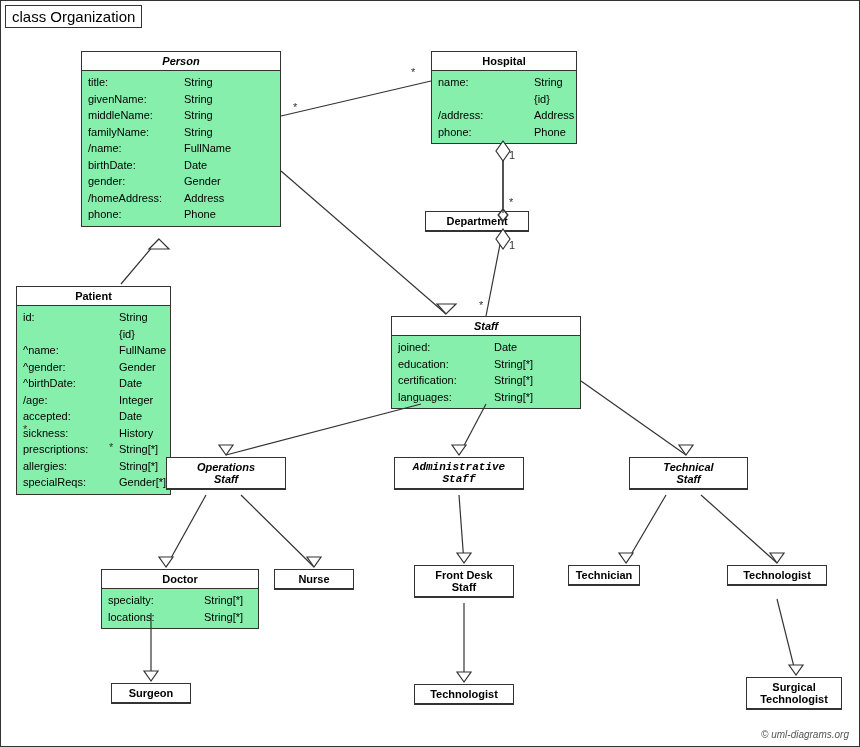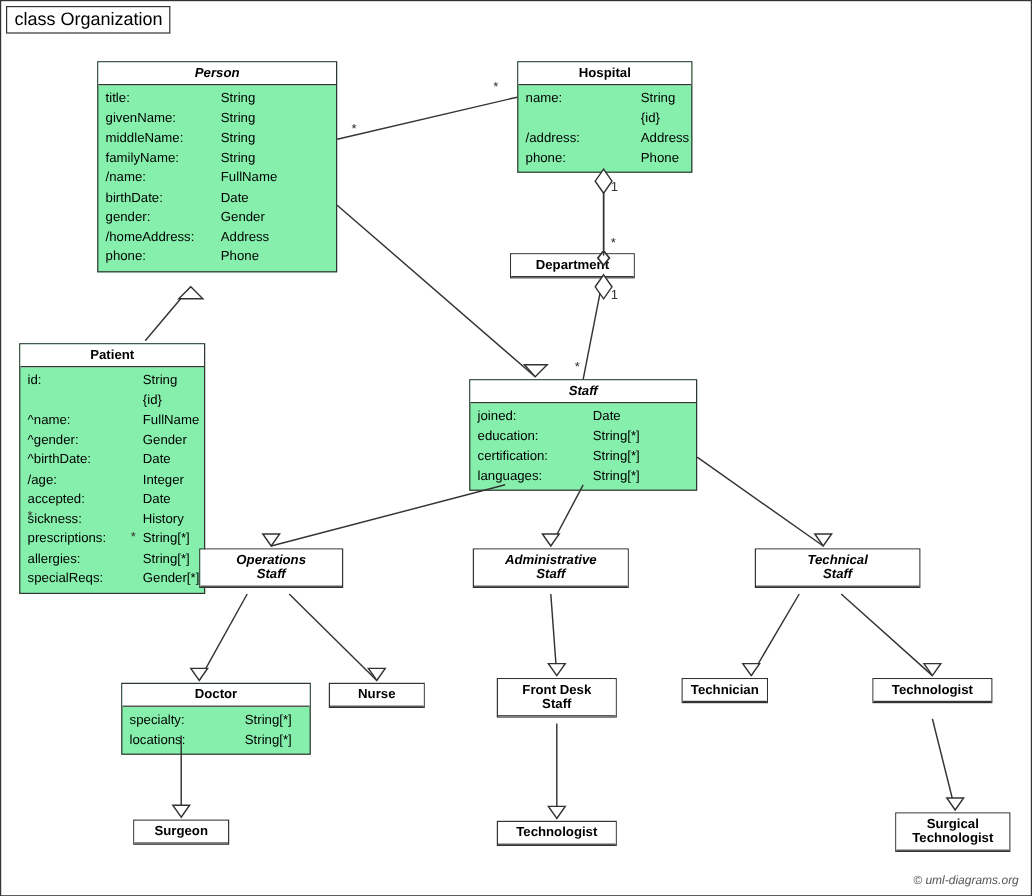--- a/index.html
+++ b/index.html
@@ -210,24 +210,24 @@
           <span class="attr-type">Gender[*]</span>
         </div>
     </div>
   </div>
 
   <div class="uml-class" style="left:165px; top:456px; width:120px; text-align:center;">
     <div class="class-header" style="font-style:italic;">Operations<br>Staff</div>
   </div>
 
   <div class="uml-class" style="left:393px; top:456px; width:130px; text-align:center;">
-    <div class="class-header" style="font-style:italic;">Administrative<br>Staff</div>
-  </div>
-
-  <div class="uml-class" style="left:628px; top:456px; width:138px; text-align:center;">
+    <div class="class-header" style="font-style:italic;font-family:Liberation Mono, monospace;">Administrative<br>Staff</div>
+  </div>
+
+  <div class="uml-class" style="left:628px; top:456px; width:119px; text-align:center;">
     <div class="class-header" style="font-style:italic;">Technical<br>Staff</div>
   </div>
 
   <div class="uml-class" style="left:100px; top:568px; width:158px;">
     <div class="class-header normal">Doctor</div>
     <div class="class-body">
       <div class="attr-row">
           <span class="attr-name">specialty:</span>
           <span class="attr-type">String[*]</span>
         </div>

